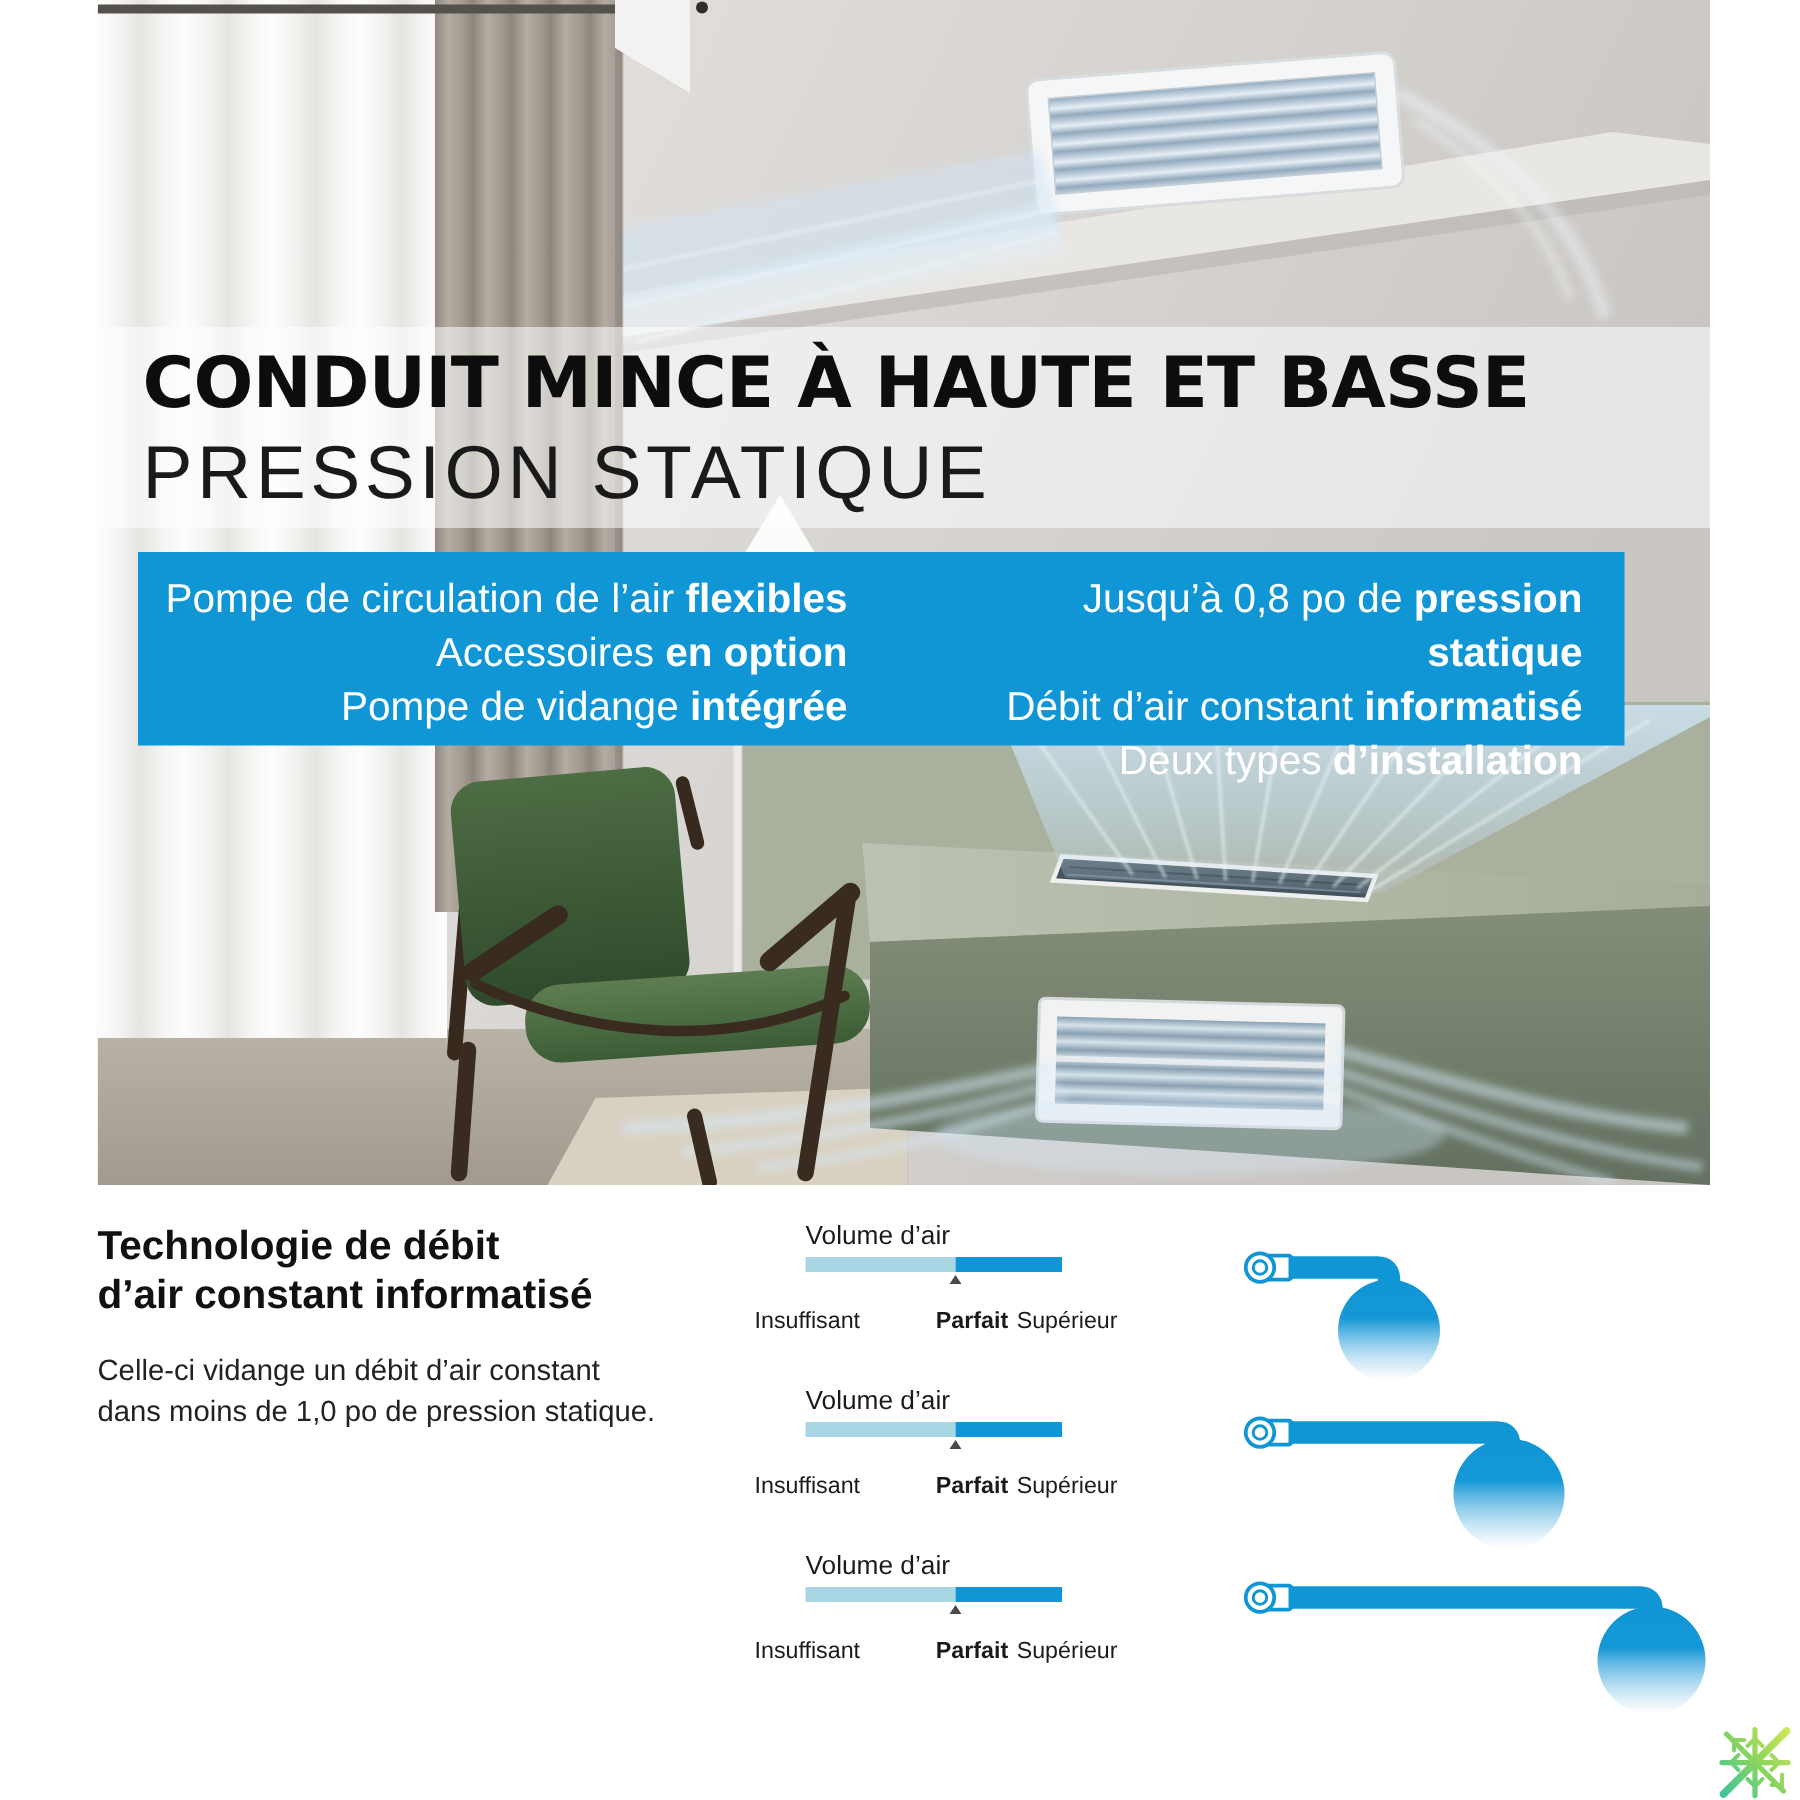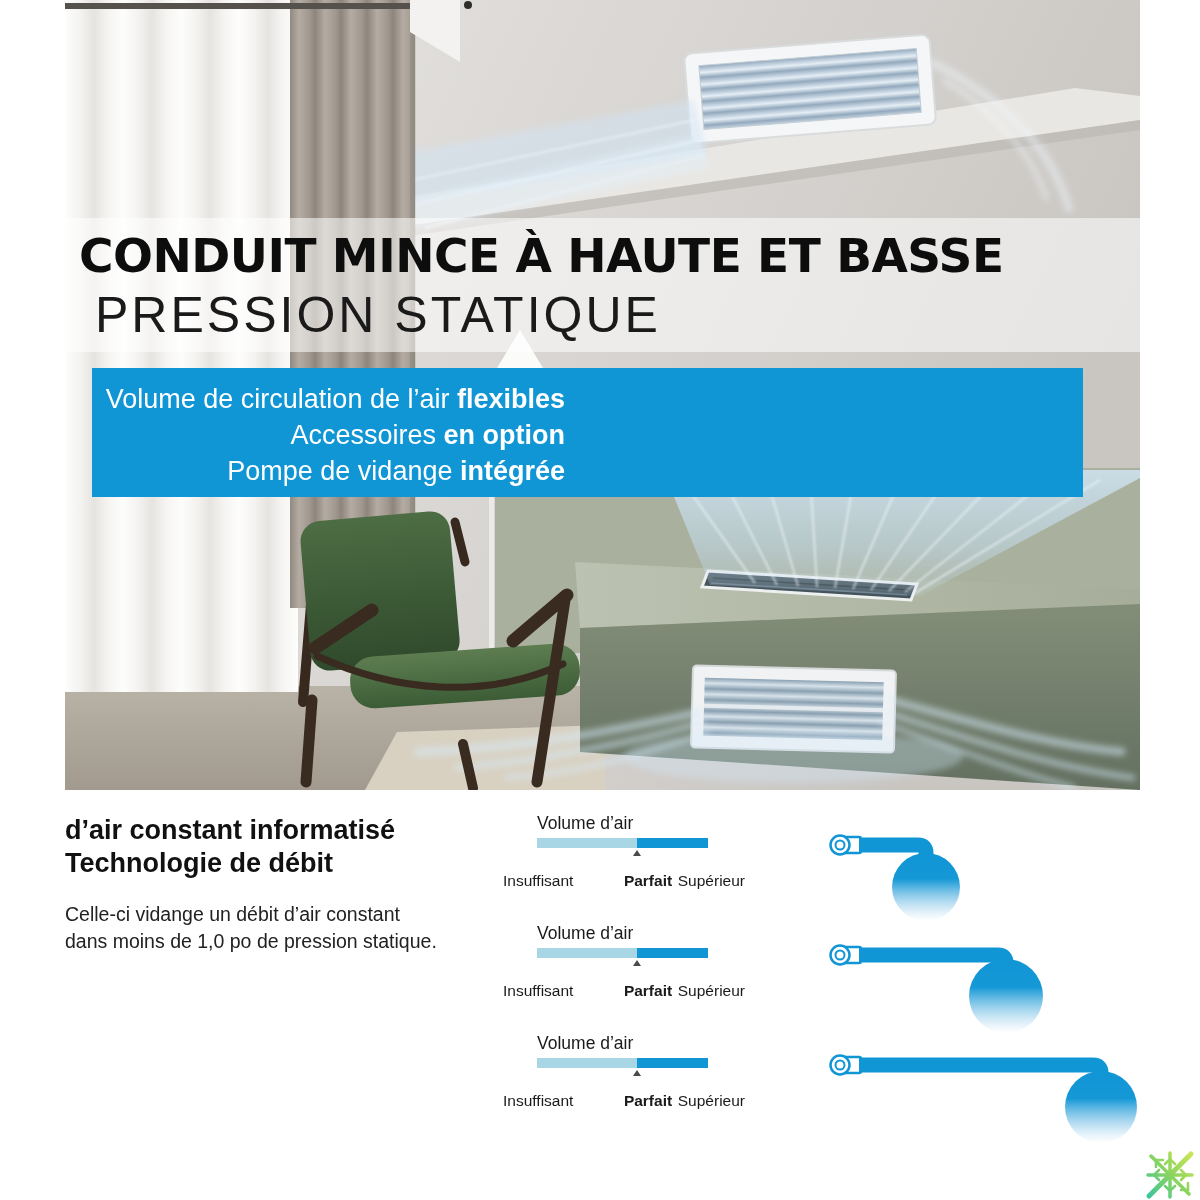--- a/index.html
+++ b/index.html
@@ -3,21 +3,21 @@
 <meta charset="utf-8">
 <style>
   html,body{margin:0;padding:0;background:#fff;}
   .page{position:relative;width:1200px;height:1200px;background:#ffffff;overflow:hidden;
         font-family:"Liberation Sans", sans-serif;}
   .photo{position:absolute;left:65px;top:0;width:1075px;height:790px;overflow:hidden;}
   .photo svg{display:block;}
 
   .headline-band{position:absolute;left:65px;top:218px;width:1075px;height:134px;
         background:rgba(255,255,255,0.55);padding:0;box-sizing:border-box;}
-  .headline-l1{position:absolute;left:14px;top:10px;font-family:"DejaVu Sans",sans-serif;
+  .headline-l1{position:absolute;left:30px;top:10px;font-family:"DejaVu Sans",sans-serif;
         font-weight:bold;font-size:47px;letter-spacing:-0.5px;color:#0d0d0d;white-space:nowrap;}
   .headline-l2{position:absolute;left:30px;top:68px;font-size:50px;font-weight:400;
         letter-spacing:3px;color:#1a1a1a;white-space:nowrap;}
 
   .banner{position:absolute;left:92px;top:368px;width:991px;height:129px;background:#1095d5;}
   .banner-col{position:absolute;top:13px;text-align:right;color:#fff;font-size:27px;line-height:36px;}
   .banner-col.left{left:0;width:473px;}
   .banner-col.right{right:28px;width:443px;}
   .banner-line b{font-weight:bold;text-align:center;}
 
@@ -212,29 +212,34 @@
     </svg>
   </div>
 
   <div class="headline-band">
     <div class="headline-l1">CONDUIT MINCE À HAUTE ET BASSE</div>
     <div class="headline-l2">PRESSION STATIQUE</div>
   </div>
 
   <div class="banner">
     <div class="banner-col left">
-      <div class="banner-line"><span>Volume de circulation de l’air </span><b>flexibles</b></div>
+      <div class="banner-line"><span>Pompe de circulation de l’air </span><b>flexibles</b></div>
       <div class="banner-line"><span>Accessoires </span><b>en option</b></div>
       <div class="banner-line"><span>Pompe de vidange </span><b>intégrée</b></div>
     </div>
+    <div class="banner-col right">
+      <div class="banner-line"><span>Jusqu’à 0,8 po de </span><b>pression statique</b></div>
+      <div class="banner-line"><span>Débit d’air constant </span><b>informatisé</b></div>
+      <div class="banner-line"><span>Deux types </span><b>d’installation</b></div>
+    </div>
   </div>
 
   <div class="tech-heading">
+    <div>Technologie de débit</div>
     <div>d’air constant informatisé</div>
-    <div>Technologie de débit</div>
   </div>
   <div class="tech-body">
     <div>Celle-ci vidange un débit d’air constant</div>
     <div>dans moins de 1,0 po de pression statique.</div>
   </div>
 
   <div class="gauge" style="top:812px">
     <div class="gauge-title">Volume d’air</div>
     <div class="gauge-bar">
       <div class="light"></div>

